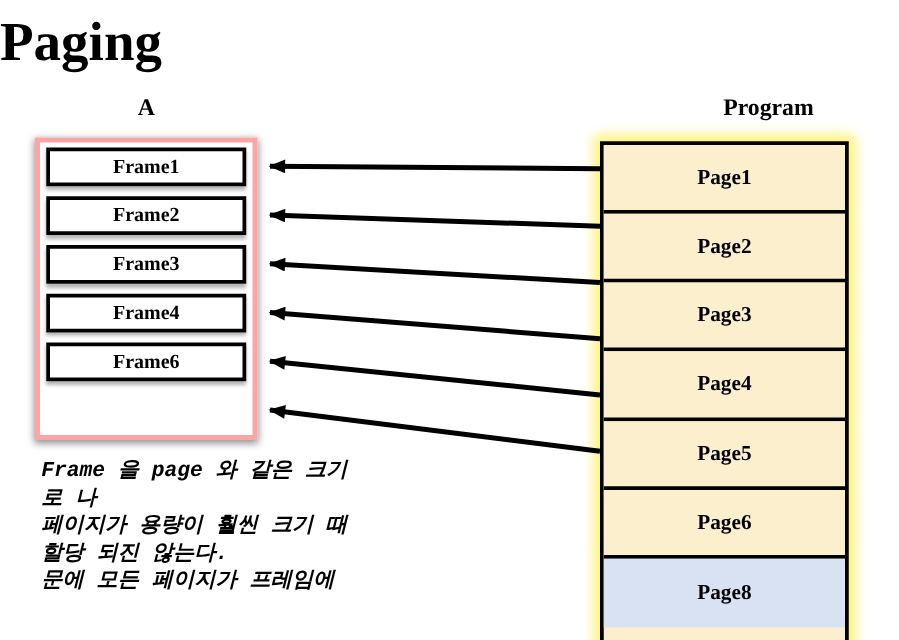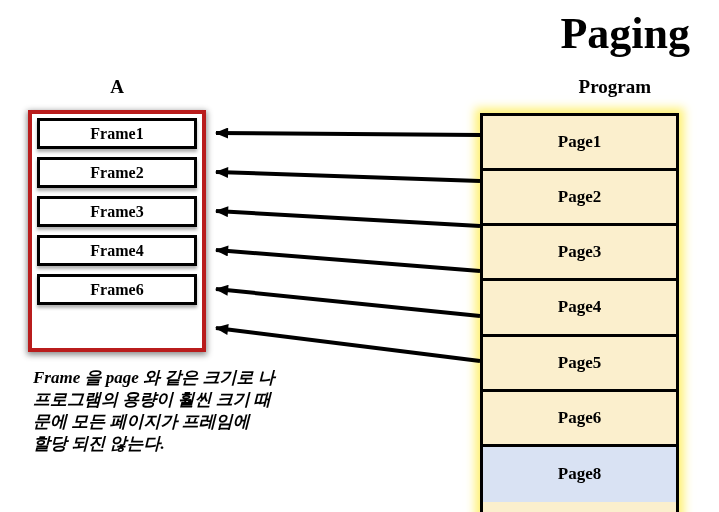--- a/index.html
+++ b/index.html
@@ -1,32 +1,32 @@
 <!DOCTYPE html>
 <html style="--page-allocated: #FBEFCD; --page-unallocated: #D9E2F3; --frame-fill: #FFFFFF; --program-glow: #FFF176; --line: #000000;"><head>
 <meta charset="utf-8">
 <style>
   html,body{margin:0;padding:0;}
   body{
     width:719px;height:512px;position:relative;background:#ffffff;overflow:hidden;
     font-family:"Liberation Serif", serif;color:#000;
   }
   .title{
-    position:absolute;top:8px;left:0;width:690px;text-align:right;
+    position:absolute;top:8px;left:0;width:690px;text-align:left;
     font-size:44px;font-weight:bold;letter-spacing:0px;
   }
   .col-header{
     position:absolute;top:76px;text-align:center;font-size:19px;font-weight:bold;
   }
   .col-header.a{left:28px;width:178px;}
   .col-header.program{left:452px;width:199px;text-align:right;}
 
   .memory-box{
     position:absolute;left:28px;top:110px;width:178px;height:242px;
-    box-sizing:border-box;border:4px solid #b91c1c;background:#fff;
+    box-sizing:border-box;border:4px solid #fca5a5;background:#fff;
     padding:4px 5px;
     box-shadow:0 2px 6px 1px rgba(0,0,0,.45);
   }
   .frame-row{
     box-sizing:border-box;height:31px;margin-bottom:8px;
     border:3px solid #000;background:var(--frame-fill,#fff);
     text-align:center;font-size:16px;font-weight:bold;line-height:25px;
     box-shadow:0 3px 3px rgba(0,0,0,.30);
   }
   .frame-row:last-child{margin-bottom:0;}
@@ -44,21 +44,21 @@
     font-size:17px;font-weight:bold;
   }
   .page-row:last-child{border-bottom:none;}
   .page-row.allocated{background:var(--page-allocated,#FBEFCD);}
   .page-row.unallocated{background:var(--page-unallocated,#D9E2F3);}
 
   .arrow-layer{position:absolute;left:0;top:0;pointer-events:none;}
 
   .note{
     position:absolute;left:33px;top:367px;width:245px;
-    font-style:italic;font-weight:bold;font-size:17px;line-height:22px;
+    font-style:italic;font-weight:bold;font-size:17px;line-height:22px;font-family:Liberation Mono, monospace;
   }
 </style>
 </head>
 <body>
 
 <div class="title">Paging</div>
 
 <div class="col-header a">A</div>
 <div class="col-header program">Program</div>
 
@@ -89,16 +89,16 @@
   <line x1="480" y1="135" x2="216" y2="133" stroke="#000" stroke-width="4" marker-end="url(#ah)"></line>
   <line x1="480" y1="181" x2="216" y2="172" stroke="#000" stroke-width="4" marker-end="url(#ah)"></line>
   <line x1="480" y1="226" x2="216" y2="211" stroke="#000" stroke-width="4" marker-end="url(#ah)"></line>
   <line x1="480" y1="271" x2="216" y2="250" stroke="#000" stroke-width="4" marker-end="url(#ah)"></line>
   <line x1="480" y1="316" x2="216" y2="289" stroke="#000" stroke-width="4" marker-end="url(#ah)"></line>
   <line x1="480" y1="361" x2="216" y2="328" stroke="#000" stroke-width="4" marker-end="url(#ah)"></line>
 </svg>
 
 <div class="note">
   <div>Frame 을 page 와 같은 크기로 나</div>
-  <div>프로그램의 용량이 훨씬 크기 때</div>
+  <div>페이지가 용량이 훨씬 크기 때</div>
+  <div>할당 되진 않는다.</div>
   <div>문에 모든 페이지가 프레임에</div>
-  <div>할당 되진 않는다.</div>
 </div>
 
 </body></html>

